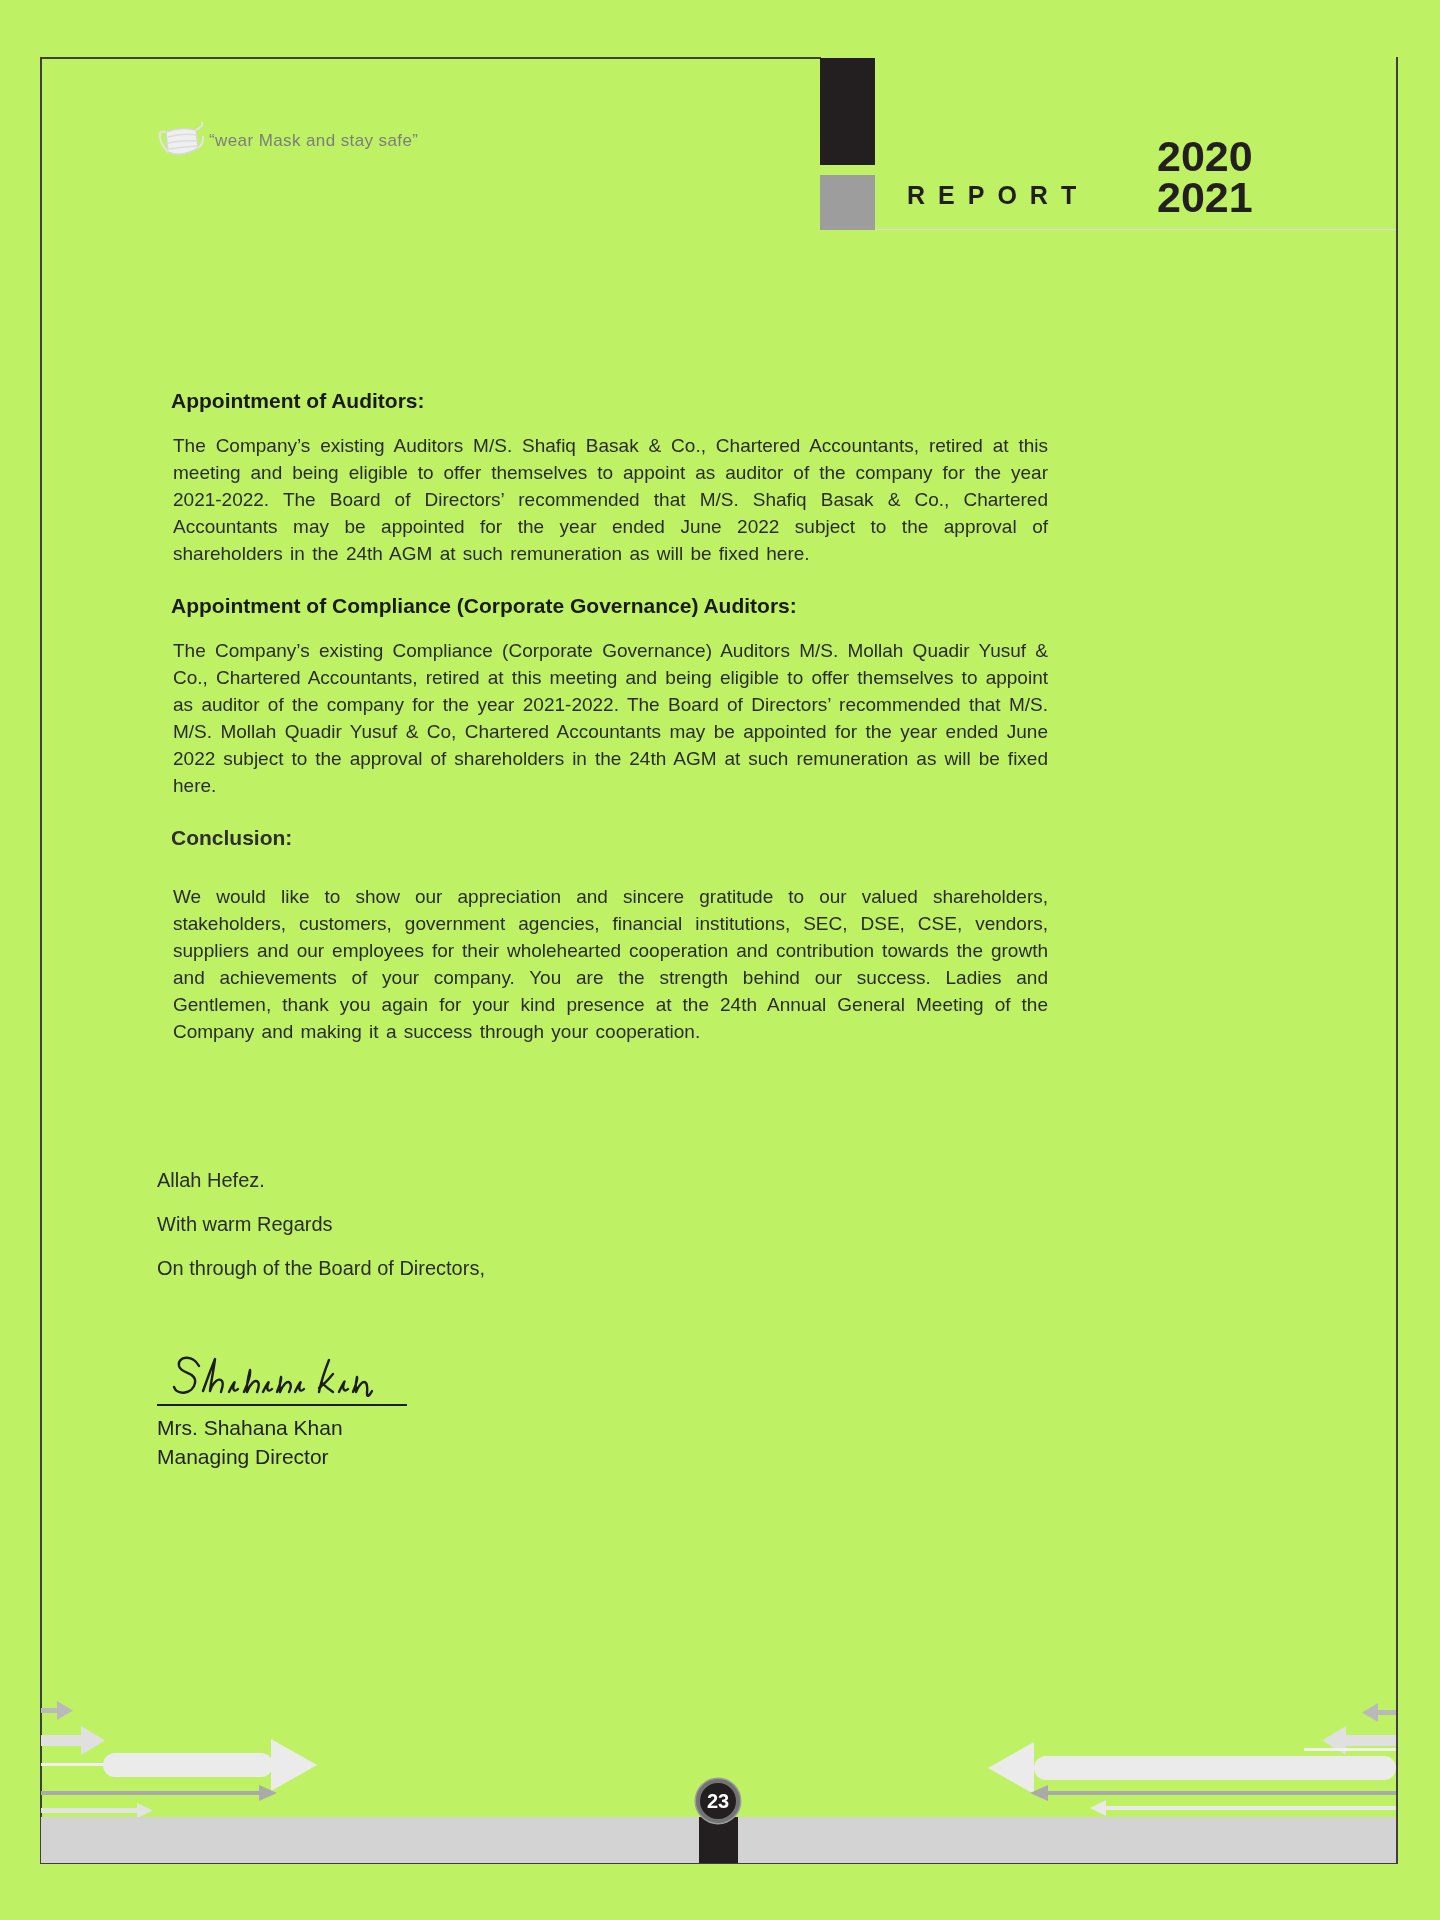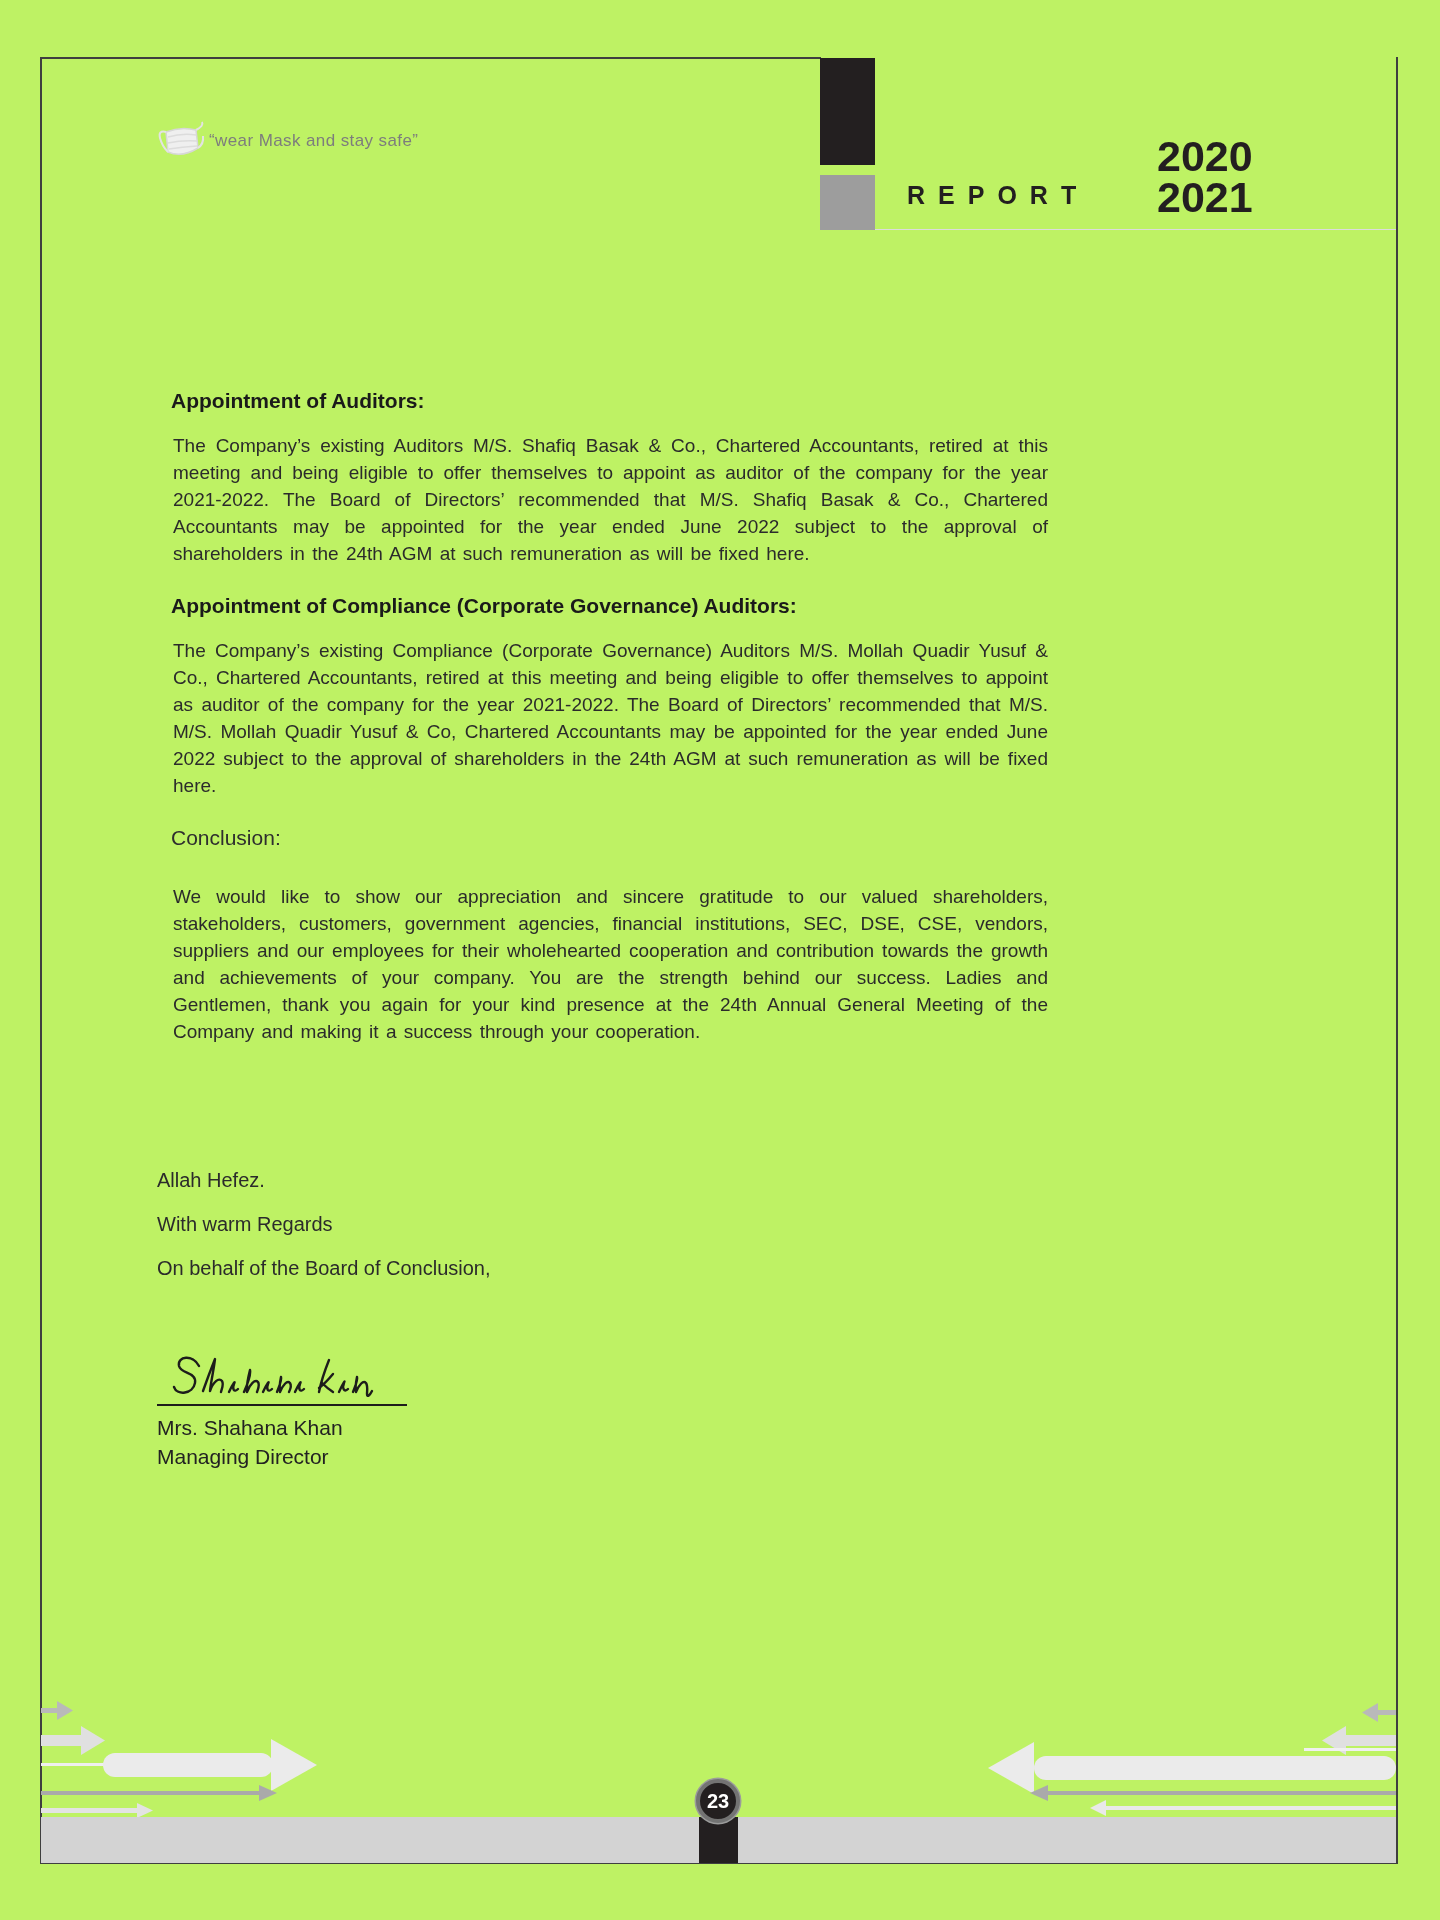--- a/index.html
+++ b/index.html
@@ -21,21 +21,21 @@
   
   .logo-underline{position:absolute;left:821px;top:229px;width:575px;height:1px;background:#dcdcdc;}
   .logo-black{position:absolute;left:820px;top:58px;width:55px;height:107px;background:#231f20;}
   .logo-gray{position:absolute;left:820px;top:175px;width:55px;height:55px;background:#9d9d9d;}
   .logo-title{position:absolute;left:901px;top:106px;font-size:67px;line-height:68px;color:#231f20;letter-spacing:1px;}
   .logo-subtitle{position:absolute;left:907px;top:181px;font-size:25px;font-weight:bold;color:#231f20;letter-spacing:13px;}
   .logo-years{position:absolute;left:1157px;top:136px;font-size:43px;font-weight:bold;color:#231f20;line-height:41px;letter-spacing:0px;}
   
   .content{position:absolute;left:157px;top:388px;width:891px;}
   .sec-heading{font-size:21px;font-weight:bold;color:#1a1a1a;margin:0 0 18px 14px;line-height:26px;}
-  .sec-heading.regular{font-weight:normal;color:#2e2e2e;margin-bottom:32px;}
+  .sec-heading.regular{font-weight:bold;color:#2e2e2e;margin-bottom:32px;}
   .sec-body{font-size:19px;line-height:27px;text-align:justify;margin:0 0 26px 16px;word-spacing:2px;color:#2b2b2b;}
   
   .signoff{position:absolute;left:157px;top:1168px;width:600px;}
   .signoff .line{font-size:20px;line-height:24px;margin-bottom:20px;color:#2b2b2b;}
   .sig-block{position:absolute;left:157px;top:1350px;width:420px;}
   .sig-svg{display:block;margin-left:12px;}
   .sig-rule{width:250px;height:2px;background:#1d1d1b;margin-top:-2px;}
   .sig-name{font-size:21px;line-height:29px;color:#222;margin-top:7px;}
   .sig-title{font-size:21px;line-height:29px;color:#222;}
   
@@ -83,21 +83,21 @@
     <h3 class="sec-heading">Appointment of Compliance (Corporate Governance) Auditors:</h3>
     <p class="sec-body">The Company’s existing Compliance (Corporate Governance) Auditors M/S. Mollah Quadir Yusuf &amp; Co., Chartered Accountants, retired at this meeting and being eligible to offer themselves to appoint as auditor of the company for the year 2021-2022. The Board of Directors’ recommended that M/S. M/S. Mollah Quadir Yusuf &amp; Co, Chartered Accountants may be appointed for the year ended June 2022 subject to the approval of shareholders in the 24th AGM at such remuneration as will be fixed here.</p>
 
     <h3 class="sec-heading regular">Conclusion:</h3>
     <p class="sec-body">We would like to show our appreciation and sincere gratitude to our valued shareholders, stakeholders, customers, government agencies, financial institutions, SEC, DSE, CSE, vendors, suppliers and our employees for their wholehearted cooperation and contribution towards the growth and achievements of your company. You are the strength behind our success. Ladies and Gentlemen, thank you again for your kind presence at the 24th Annual General Meeting of the Company and making it a success through your cooperation.</p>
   </div>
 
   <div class="signoff">
     <div class="line">Allah Hefez.</div>
     <div class="line">With warm Regards</div>
-    <div class="line">On behalf of the Board of Conclusion,</div>
+    <div class="line">On through of the Board of Directors,</div>
   </div>
 
   <div class="sig-block">
     <svg class="sig-svg" width="250" height="56" viewBox="0 0 250 56">
       <g fill="none" stroke="#1d1d1b" stroke-width="2.4" stroke-linecap="round" stroke-linejoin="round">
         <path d="M30 16 C24 4 8 6 10 16 C12 24 28 22 26 33 C24 44 8 46 5 37"></path>
         <path d="M34 41 C40 24 44 14 46 9 C45 19 42 31 41 41 C44 32 50 27 53 31 C55 34 53 38 52 42"></path>
         <path d="M60 42 C64 33 67 30 65 34 C63 39 65 43 69 39"></path>
         <path d="M75 42 C79 33 82 25 81 20 C79 28 77 36 78 42 C81 34 86 29 89 32 C91 35 89 39 88 42"></path>
         <path d="M94 42 C98 33 101 30 99 34 C97 39 99 43 103 39"></path>

